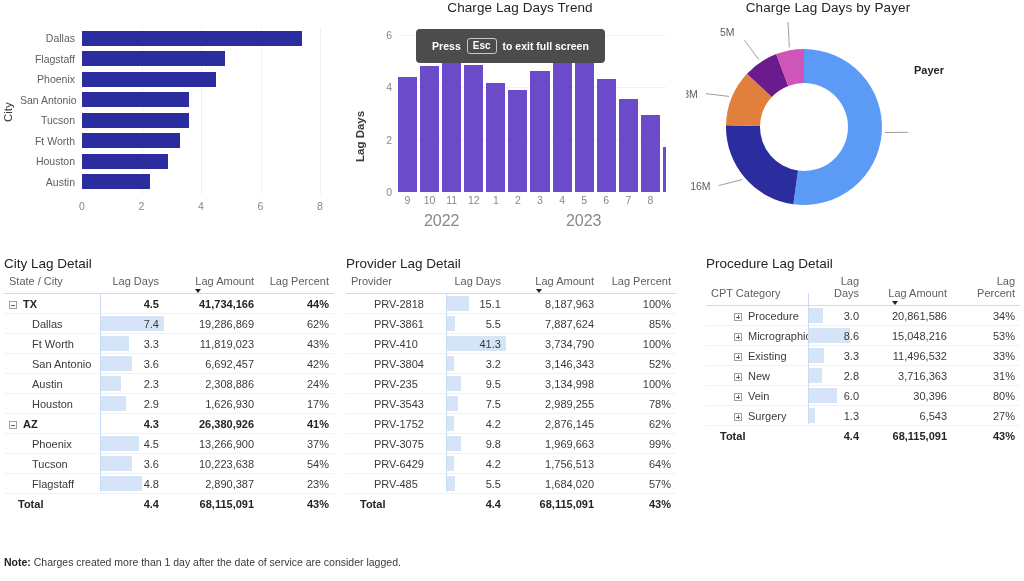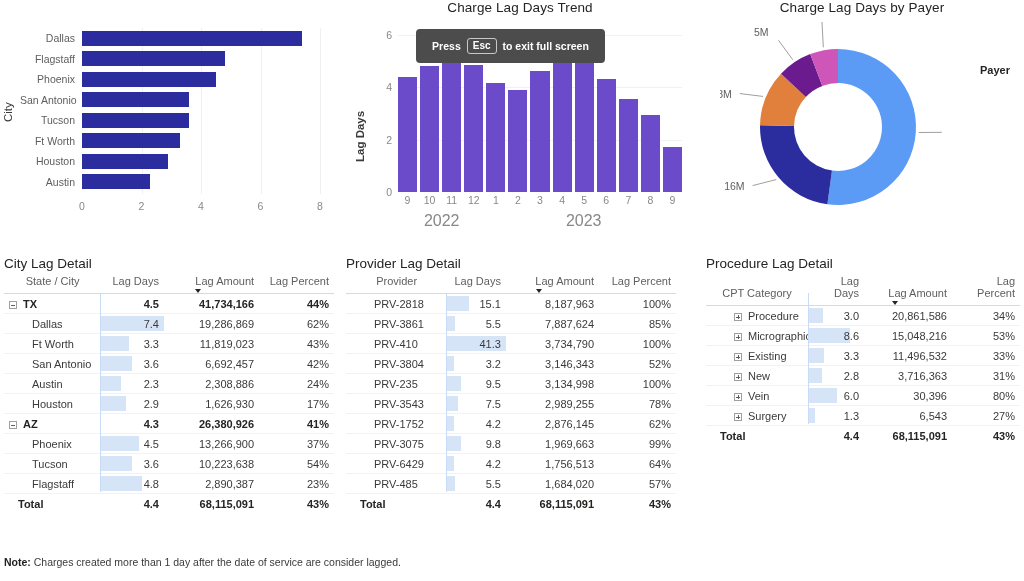--- a/index.html
+++ b/index.html
@@ -91,42 +91,42 @@
     display: flex; align-items: center; justify-content: center; gap: 6px;
     color: #fff; font-size: 10.5px; font-weight: 700;
     z-index: 40;
   }
   #esc-toast .key {
     border: 1px solid #c8c8c8; border-radius: 3px;
     padding: 1px 5px 2px; font-size: 10px; line-height: 1.15; font-weight: 700;
   }
 
   
-  #donut-chart { left: 700px; top: 0; width: 324px; height: 245px; }
+  #donut-chart { left: 666px; top: 0; width: 324px; height: 245px; }
   #donut-chart .plot-wrap { position: absolute; left: 0; top: 22px; width: 324px; height: 215px; }
   .donut-svg { position: absolute; left: 20px; top: 0; }
   .dn-label { font-size: 10.5px; fill: #605e5c; font-family: "Liberation Sans", sans-serif; }
   .dn-leader { stroke: #a19f9d; stroke-width: 1; fill: none; }
-  .legend { position: absolute; left: 248px; top: 42px; width: 76px; margin-left: 32px; }
+  .legend { position: absolute; left: 248px; top: 42px; width: 76px; }
   .legend-title { font-size: 11px; font-weight: 700; color: #252423; margin-bottom: 4px; }
   .legend-item { display: flex; align-items: center; gap: 4px; height: 20px; }
   .legend-dot { width: 9px; height: 9px; border-radius: 50%; flex: 0 0 auto; }
   .legend-text { font-size: 11.5px; color: #605e5c; white-space: nowrap; }
 
   
   .tbl-panel { position: absolute; }
   .tbl-title { text-align: left; font-size: 13.5px; color: #252423; }
   table.matrix { width: 100%; border-collapse: collapse; table-layout: fixed; }
   table.matrix th {
     font-weight: 400; font-size: 11px; color: #605e5c;
     padding: 4px 5px 6px; vertical-align: bottom;
     border-bottom: 1px solid #c9dcf5; position: relative;
   }
   table.matrix th.num { text-align: right; }
-  table.matrix th.lbl { text-align: center; margin-top: 26px; }
+  table.matrix th.lbl { text-align: left; margin-top: 26px; }
   .sort-caret {
     position: absolute; left: 50%; bottom: 0px; margin-left: -16px;
     width: 0; height: 0;
     border-left: 3.5px solid transparent; border-right: 3.5px solid transparent;
     border-top: 4px solid #252423;
   }
   table.matrix td {
     font-size: 11px; color: #3b3a39;
     padding: 2.5px 5px; border-bottom: 1px solid #f3f2f1;
     height: 20px; vertical-align: middle;

